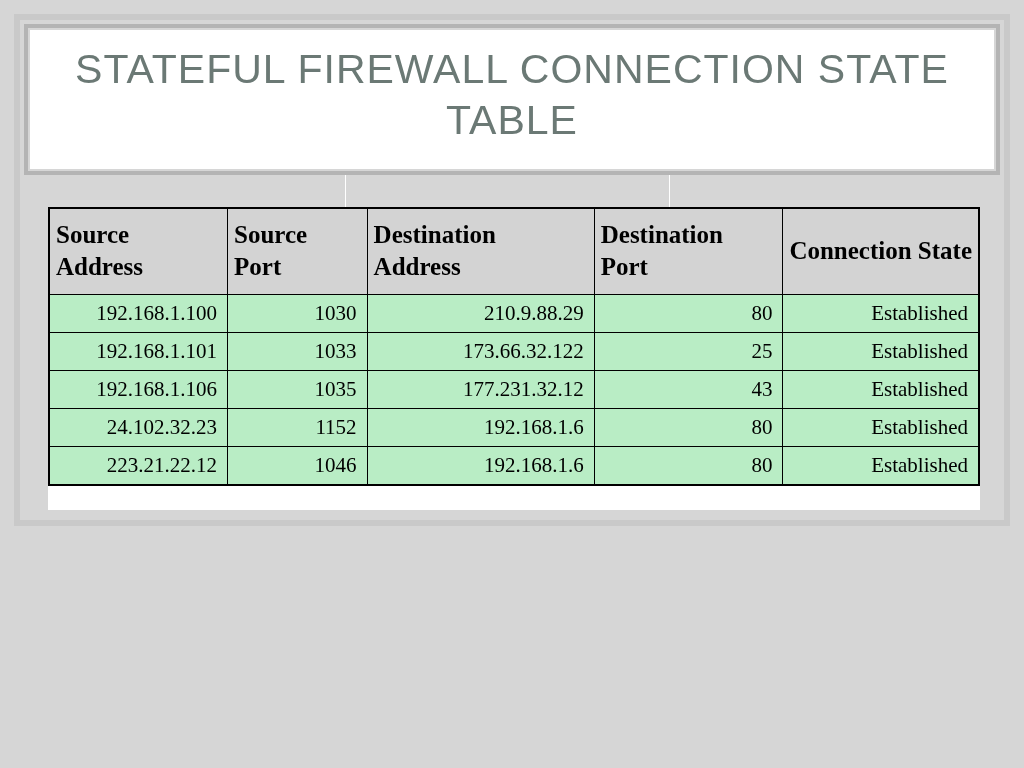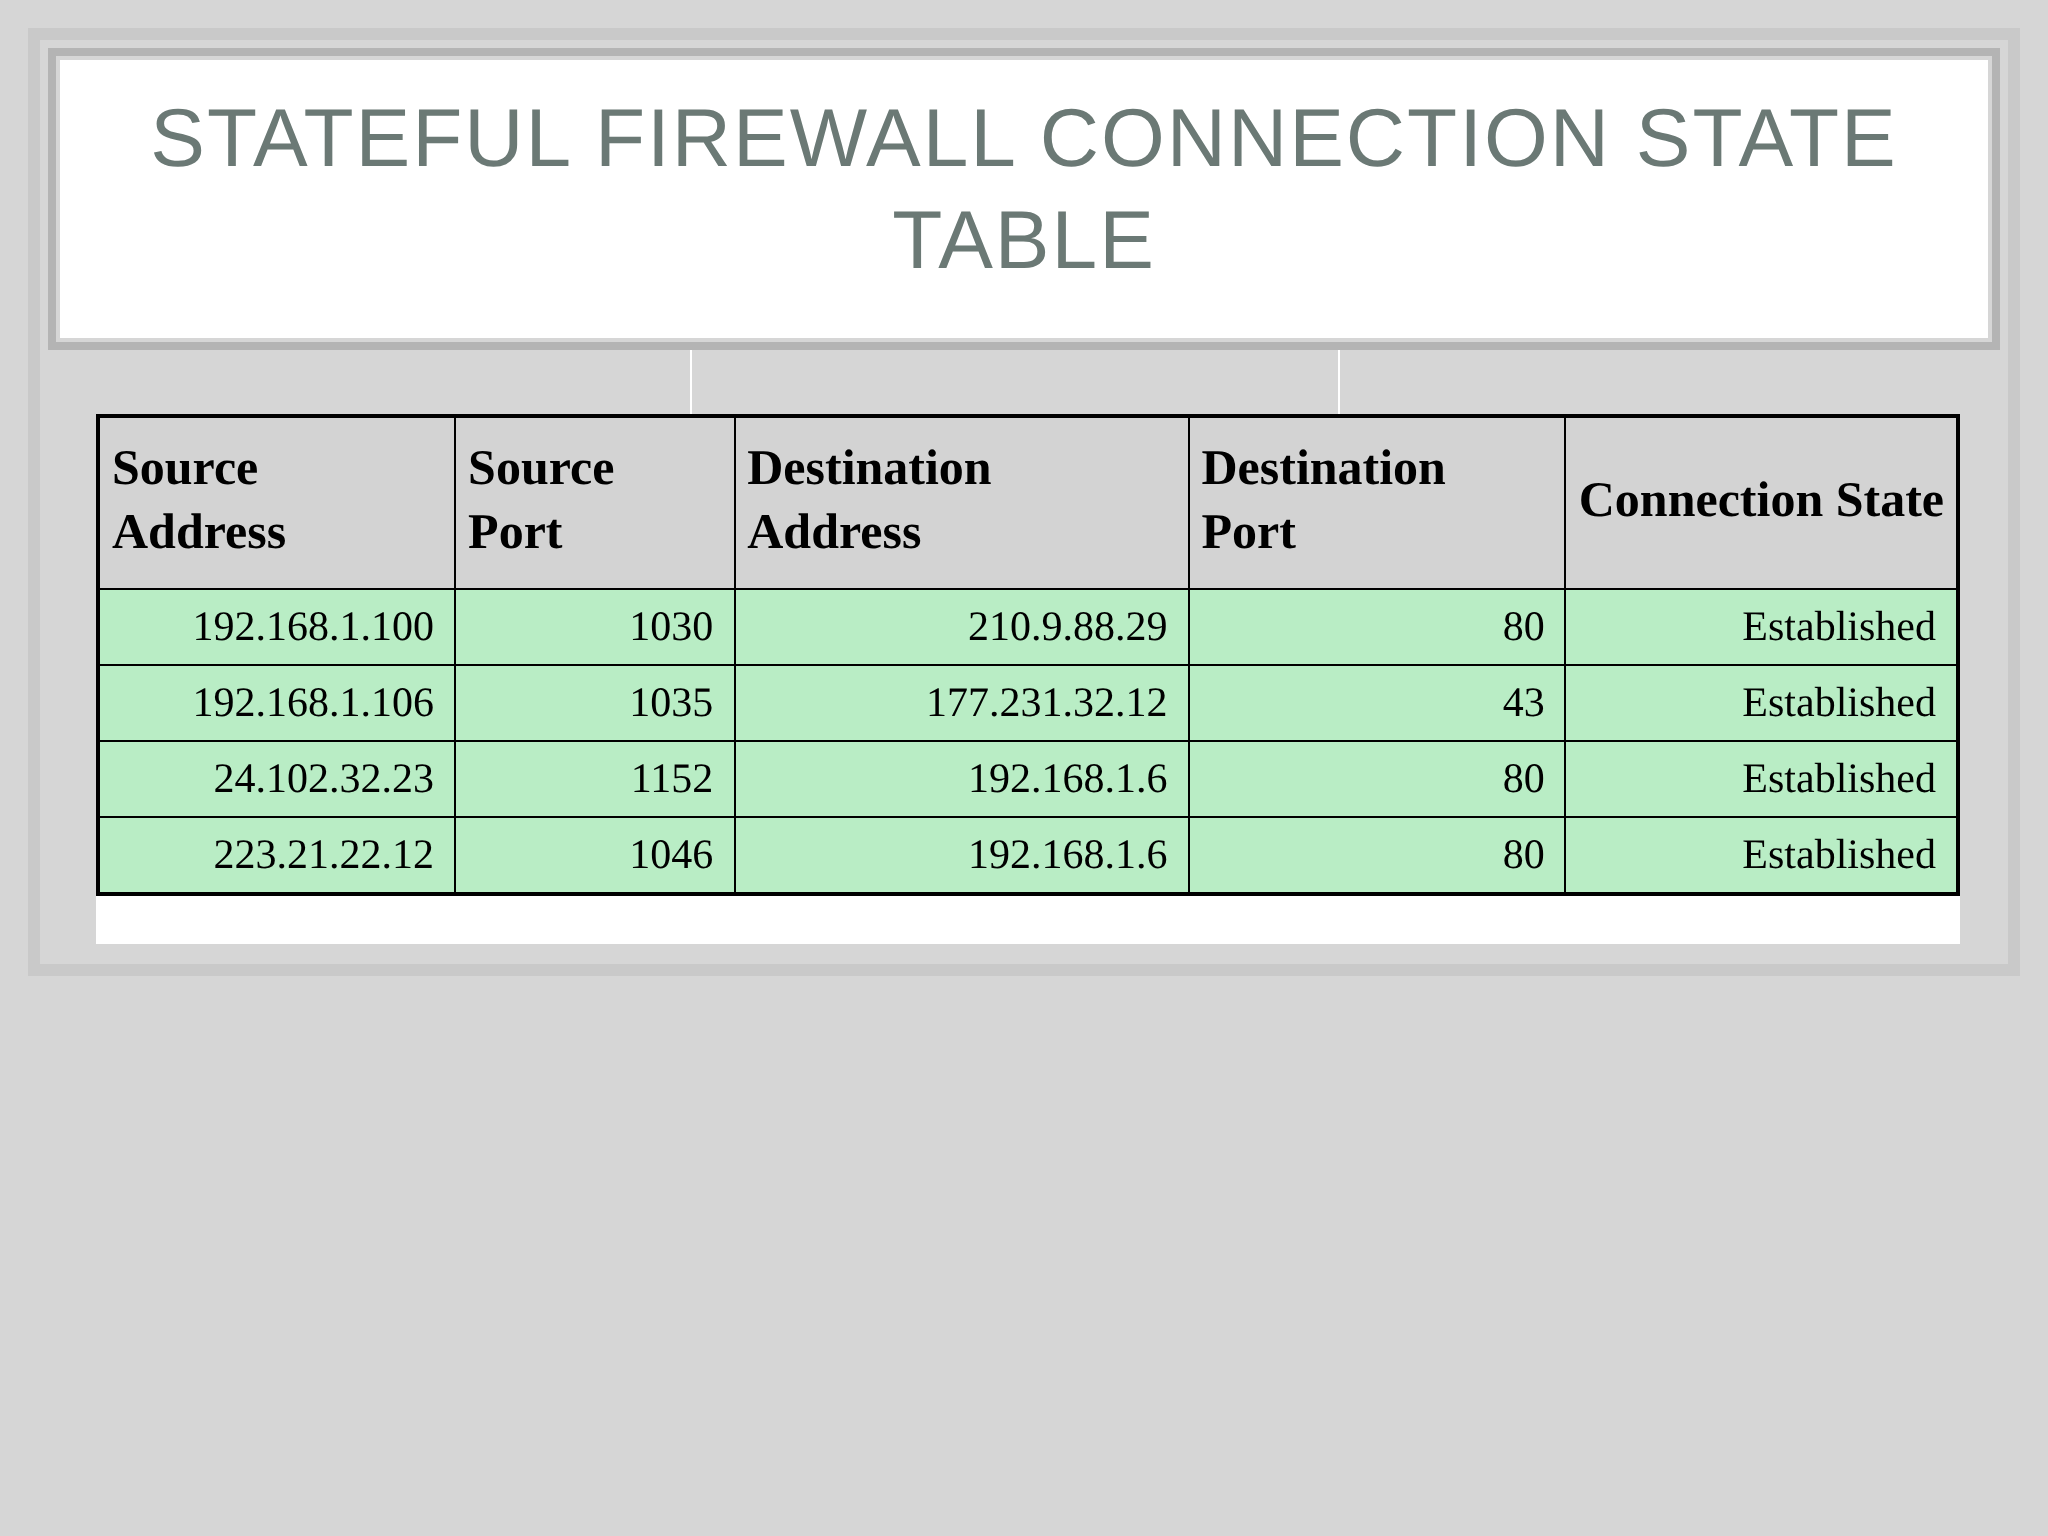--- a/index.html
+++ b/index.html
@@ -102,20 +102,27 @@
       </thead>
       <tbody id="tbody">
           <tr>
             <td>192.168.1.100</td>
             <td>1030</td>
             <td>210.9.88.29</td>
             <td>80</td>
             <td>Established</td>
           </tr>
           <tr>
+            <td>192.168.1.101</td>
+            <td>1033</td>
+            <td>173.66.32.122</td>
+            <td>25</td>
+            <td>Established</td>
+          </tr>
+          <tr>
             <td>192.168.1.106</td>
             <td>1035</td>
             <td>177.231.32.12</td>
             <td>43</td>
             <td>Established</td>
           </tr>
           <tr>
             <td>24.102.32.23</td>
             <td>1152</td>
             <td>192.168.1.6</td>

